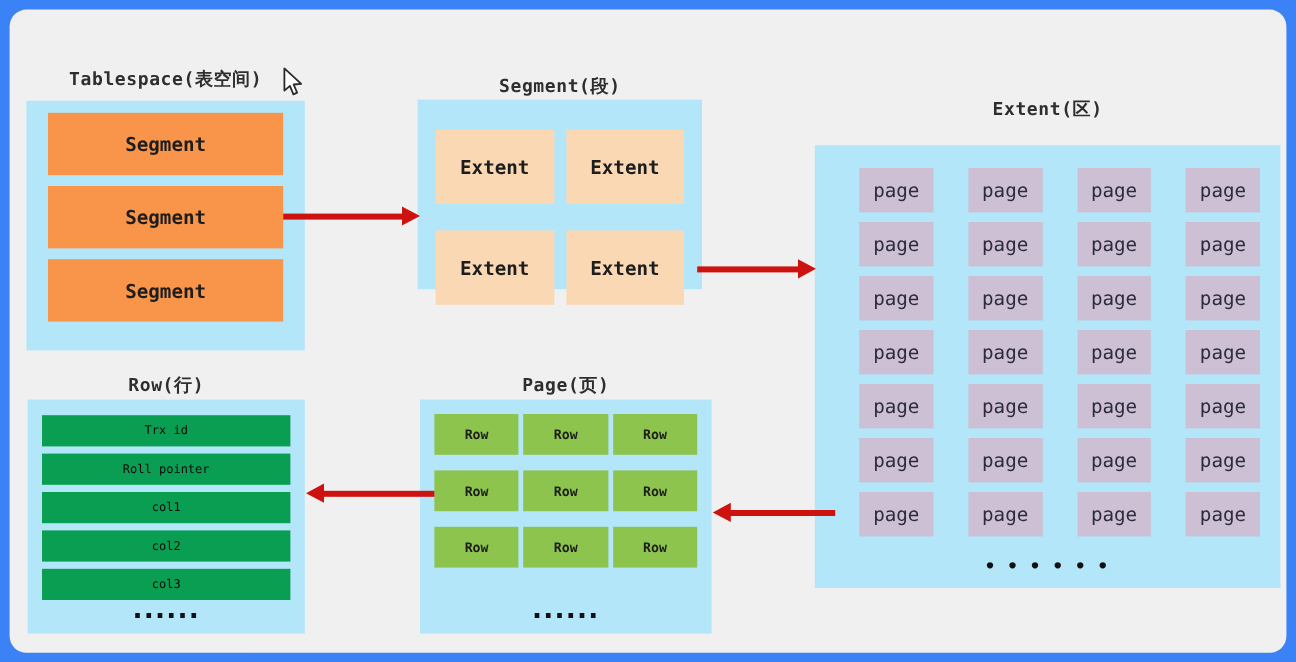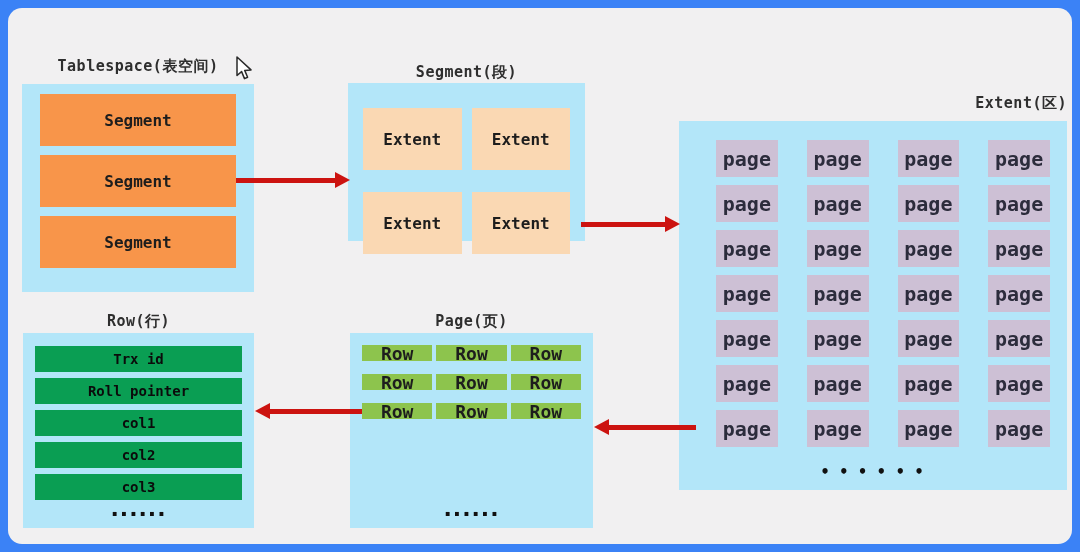--- a/index.html
+++ b/index.html
@@ -27,42 +27,42 @@
     font-size:16px;font-weight:700;color:#1d1d1d;flex:0 0 auto;}
   
   .title-segment{left:340px;top:55px;width:237px;}
   .c-segment{left:340px;top:75px;width:237px;height:158px;
     display:grid;grid-template-columns:1fr 1fr;column-gap:10px;row-gap:22px;
     padding:25px 15px 0;box-sizing:border-box;align-content:start;}
   .ext-box{height:62px;background:var(--extent-box,#fad8b3);
     display:flex;align-items:center;justify-content:center;
     font-size:16px;font-weight:700;color:#1d1d1d;}
   
-  .title-extent{left:671px;top:86px;width:388px;text-align:right;}
+  .title-extent{left:671px;top:74px;width:388px;}
   .c-extent{left:671px;top:113px;width:388px;height:369px;
     display:grid;grid-template-columns:repeat(4,1fr);column-gap:9px;row-gap:8px;
     padding:19px 17px 0;box-sizing:border-box;align-content:start;}
   .page-box{height:37px;background:var(--page-box,#cdc0d5);
     display:flex;align-items:center;justify-content:center;
-    font-size:20px;font-weight:700;color:#2c2c3c;margin-left:20px;}
+    font-size:16px;font-weight:400;color:#2c2c3c;margin-left:20px;}
   
   .title-page{left:342px;top:304px;width:243px;}
   .c-page{left:342px;top:325px;width:243px;height:195px;
     display:grid;grid-template-columns:repeat(3,1fr);column-gap:4px;row-gap:13px;
     padding:12px 12px 0;box-sizing:border-box;align-content:start;}
-  .row-box{height:16px;background:var(--row-box,#8dc44d);
+  .row-box{height:34px;background:var(--row-box,#8dc44d);
     display:flex;align-items:center;justify-content:center;
-    font-size:18px;font-weight:700;color:#1d1d1d;}
+    font-size:11px;font-weight:700;color:#1d1d1d;}
   
   .title-row{left:15px;top:304px;width:231px;}
   .c-row{left:15px;top:325px;width:231px;height:195px;
     display:flex;flex-direction:column;gap:6px;padding:13px 12px 0;box-sizing:border-box;}
   .field-box{height:26px;background:var(--field-box,#0a9e53);
     display:flex;align-items:center;justify-content:center;
-    font-size:14px;font-weight:700;color:#0b0b0b;flex:0 0 auto;}
+    font-size:10px;font-weight:400;color:#0b0b0b;flex:0 0 auto;}
   
   .dots{position:absolute;left:0;right:0;text-align:center;color:#111;
     font-weight:900;line-height:1;font-family:"DejaVu Sans","Liberation Sans",sans-serif;}
   .dots-period{bottom:8px;font-size:22px;letter-spacing:1px;}
   .dots-bullet{bottom:10px;font-size:15px;letter-spacing:2px;}
   
   .arrow{position:absolute;height:16px;}
   .arrow .shaft{position:absolute;top:6px;height:5px;background:var(--arrow,#cc1310);}
   .arrow .head{position:absolute;top:0;width:0;height:0;
     border-top:8px solid transparent;border-bottom:8px solid transparent;}

